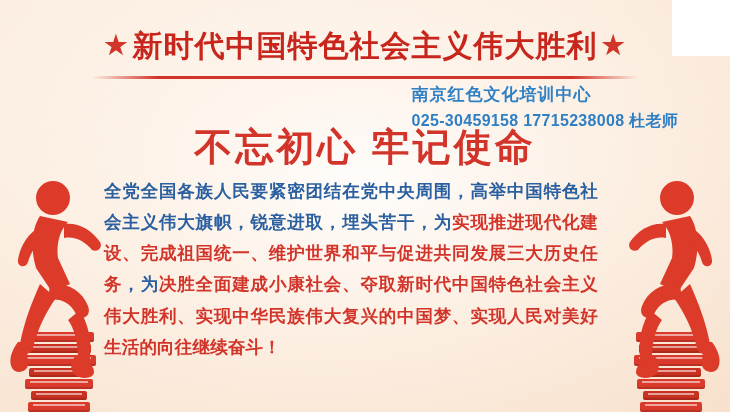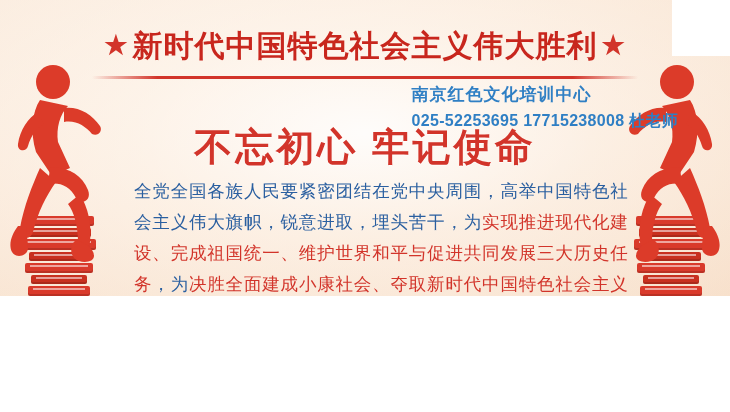--- a/index.html
+++ b/index.html
@@ -6,21 +6,21 @@
     margin: 0;
     padding: 0;
   }
   body {
     font-family: "Liberation Sans", sans-serif;
     background: #ffffff;
   }
   .poster {
     position: relative;
     width: 730px;
-    height: 296px;
+    height: 412px;
     overflow: hidden;
     background: linear-gradient(160deg, #fdf6ef 0%, #fbeee2 45%, #f8e4d2 100%);
   }
   
   .poster::before {
     content: "";
     position: absolute;
     left: 0; top: 0; right: 0; bottom: 0;
     background: radial-gradient(ellipse at 50% 45%, rgba(255,255,255,0.85) 0%, rgba(255,245,235,0.45) 45%, rgba(246,218,192,0.35) 100%);
     pointer-events: none;
@@ -108,29 +108,29 @@
     font-weight: bold;
     color: #d2342a;
     letter-spacing: 3px;
     text-shadow: 0 1px 0 rgba(255,255,255,0.7);
   }
 
   
   .body-text {
     position: absolute;
     top: 176px;
-    left: 134px;
+    left: 104px;
     width: 494px;
     z-index: 6;
     font-size: 17.5px;
     line-height: 1.78;
     color: #2a5fa0;
     text-align: justify;
     text-justify: inter-ideograph;
-    font-weight: normal;
+    font-weight: bold;
     letter-spacing: 0.2px;
   }
   .body-text .hl {
     color: #d2342a;
   }
 
   
   .figure {
     position: absolute;
     bottom: 0;
@@ -173,21 +173,21 @@
 
   <div class="title-row">
     <div class="headline">
       <span class="star">★</span><span>新时代中国特色社会主义伟大胜利</span><span class="star">★</span>
     </div>
   </div>
   <div class="title-rule"></div>
 
   <div class="contact">
     <div class="org">南京红色文化培训中心</div>
-    <div class="phones">025-52253695   17715238008 杜老师</div>
+    <div class="phones">025-30459158   17715238008 杜老师</div>
   </div>
 
   <div class="slogan">
     <span>不忘初心 牢记使命</span>
   </div>
 
   <div class="body-text" id="body-paragraph"><span>全党全国各族人民要紧密团结在党中央周围，高举中国特色社会主义伟大旗帜，锐意进取，埋头苦干，为</span><span class="hl">实现推进现代化建设、完成祖国统一、维护世界和平与促进共同发展三大历史任务</span><span>，为</span><span class="hl">决胜全面建成小康社会、夺取新时代中国特色社会主义伟大胜利、实现中华民族伟大复兴的中国梦、实现人民对美好生活的向往继续奋斗！</span></div>
 
   <svg class="figure left" width="120" height="240" viewBox="0 0 120 240" aria-hidden="true">
     <g fill="#dc3b29">

